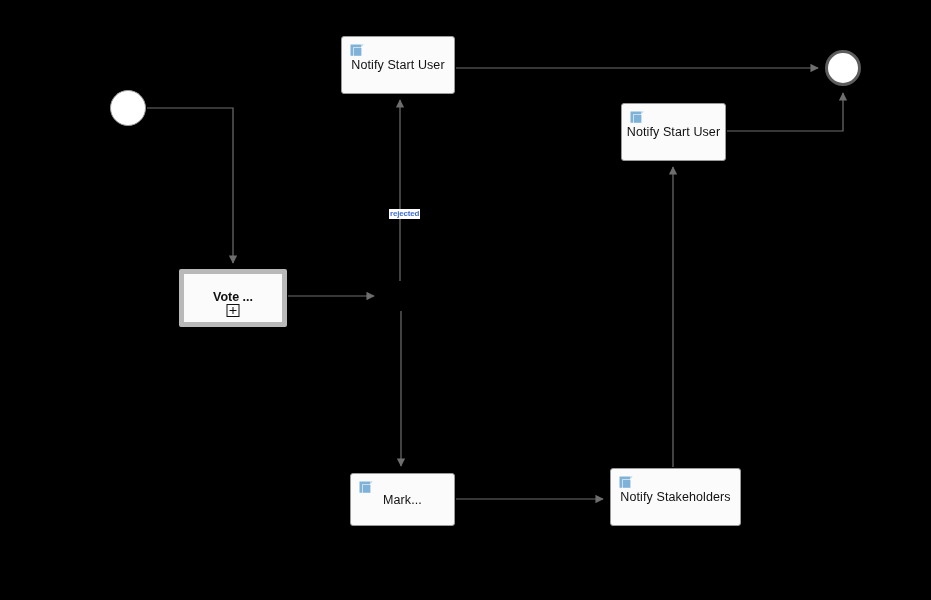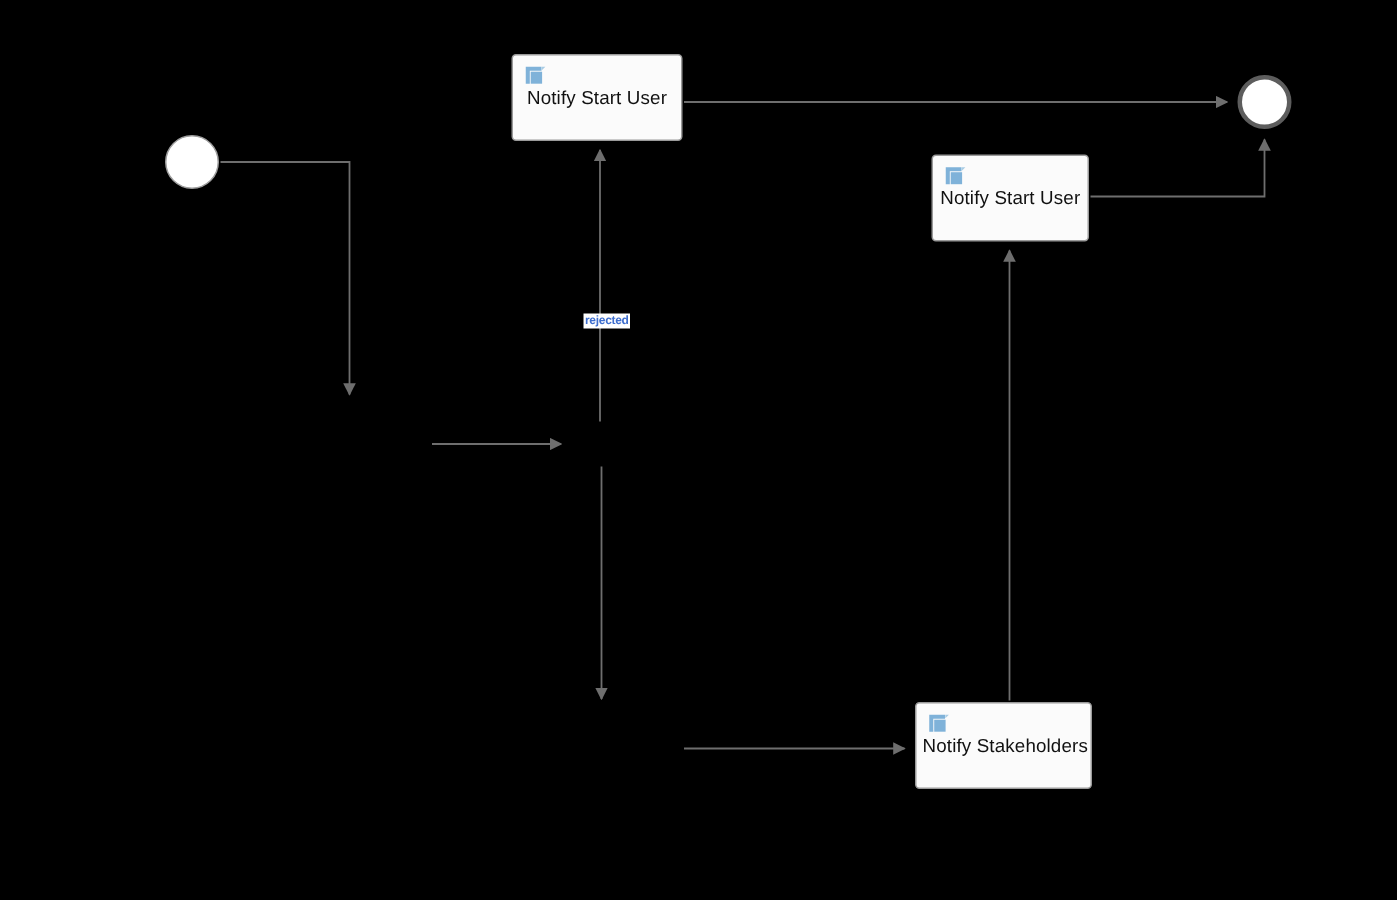--- a/index.html
+++ b/index.html
@@ -158,20 +158,24 @@
 
     <path d="M 673 467 L 673 167" fill="none" stroke="#6e6e6e" stroke-width="1.2" marker-end="url(#arrow)"></path>
 
     <path d="M 456 68 L 818 68" fill="none" stroke="#6e6e6e" stroke-width="1.2" marker-end="url(#arrow)"></path>
 
     <path d="M 727 131 L 843 131 L 843 93" fill="none" stroke="#6e6e6e" stroke-width="1.2" marker-end="url(#arrow)"></path>
   </svg>
 
   <div class="event start" style="left:110px; top:90px; width:36px; height:36px;"></div>
 
+  <div class="subprocess" style="left:179px; top:269px; width:108px; height:58px;">
+    <div class="label">Vote ...</div>
+    <div class="plus"></div>
+  </div>
 
   <div class="gateway" style="left:385px; top:281px; width:30px; height:30px;"></div>
 
   <div class="task" style="left:341px; top:36px; width:114px; height:58px;">
     <svg class="tico" viewBox="0 0 16 15" xmlns="http://www.w3.org/2000/svg">
       <path d="M1.5 1.5 H12 V4.2 H4.2 V12.8 H1.5 Z" fill="#7fb2d9"></path>
       <rect x="4.8" y="4.8" width="7.6" height="8" fill="#7fb2d9"></rect>
       <path d="M12.2 1.5 L14.6 1.5 L12.2 3.9 Z" fill="#a9cce4"></path>
     </svg>
     <div class="label">Notify Start User</div>
@@ -179,22 +183,30 @@
 
   <div class="task" style="left:621px; top:103px; width:105px; height:58px;">
     <svg class="tico" viewBox="0 0 16 15" xmlns="http://www.w3.org/2000/svg">
       <path d="M1.5 1.5 H12 V4.2 H4.2 V12.8 H1.5 Z" fill="#7fb2d9"></path>
       <rect x="4.8" y="4.8" width="7.6" height="8" fill="#7fb2d9"></rect>
       <path d="M12.2 1.5 L14.6 1.5 L12.2 3.9 Z" fill="#a9cce4"></path>
     </svg>
     <div class="label">Notify Start User</div>
   </div>
 
-
-  <div class="task" style="left:610px; top:468px; width:118px; height:58px;">
+  <div class="task" style="left:350px; top:473px; width:105px; height:53px;">
+    <svg class="tico" viewBox="0 0 16 15" xmlns="http://www.w3.org/2000/svg">
+      <path d="M1.5 1.5 H12 V4.2 H4.2 V12.8 H1.5 Z" fill="#7fb2d9"></path>
+      <rect x="4.8" y="4.8" width="7.6" height="8" fill="#7fb2d9"></rect>
+      <path d="M12.2 1.5 L14.6 1.5 L12.2 3.9 Z" fill="#a9cce4"></path>
+    </svg>
+    <div class="label">Mark...</div>
+  </div>
+
+  <div class="task" style="left:610px; top:468px; width:131px; height:58px;">
     <svg class="tico" viewBox="0 0 16 15" xmlns="http://www.w3.org/2000/svg">
       <path d="M1.5 1.5 H12 V4.2 H4.2 V12.8 H1.5 Z" fill="#7fb2d9"></path>
       <rect x="4.8" y="4.8" width="7.6" height="8" fill="#7fb2d9"></rect>
       <path d="M12.2 1.5 L14.6 1.5 L12.2 3.9 Z" fill="#a9cce4"></path>
     </svg>
     <div class="label">Notify Stakeholders</div>
   </div>
 
   <div class="event end" style="left:825px; top:50px; width:36px; height:36px;"></div>
 

